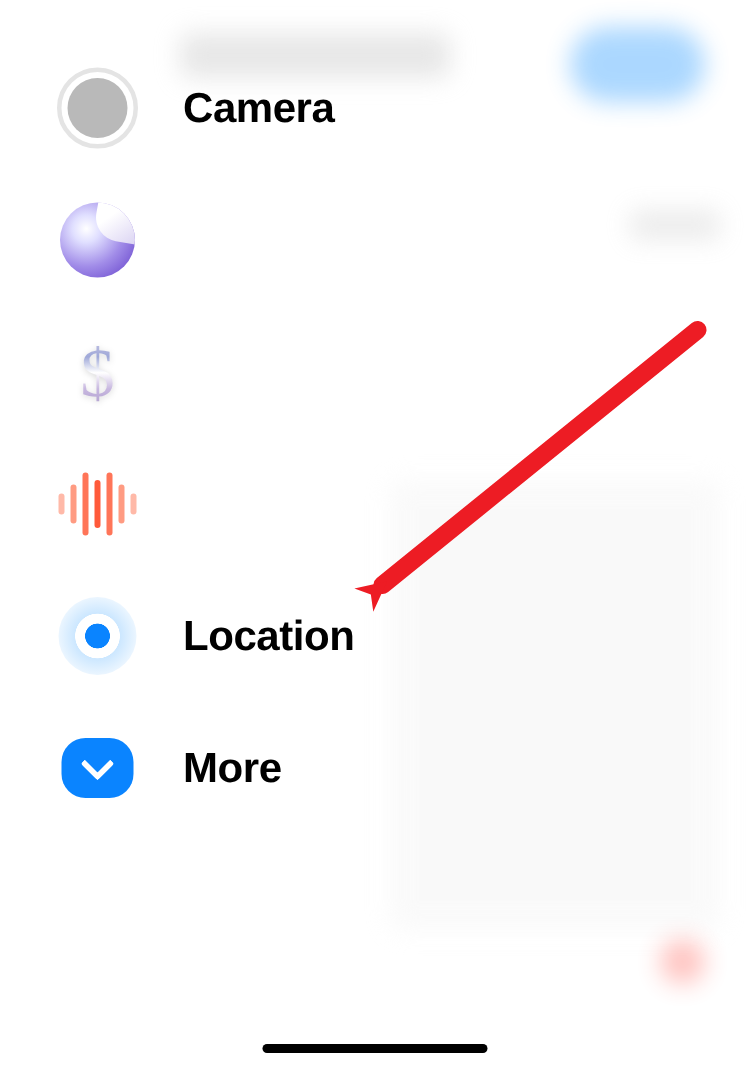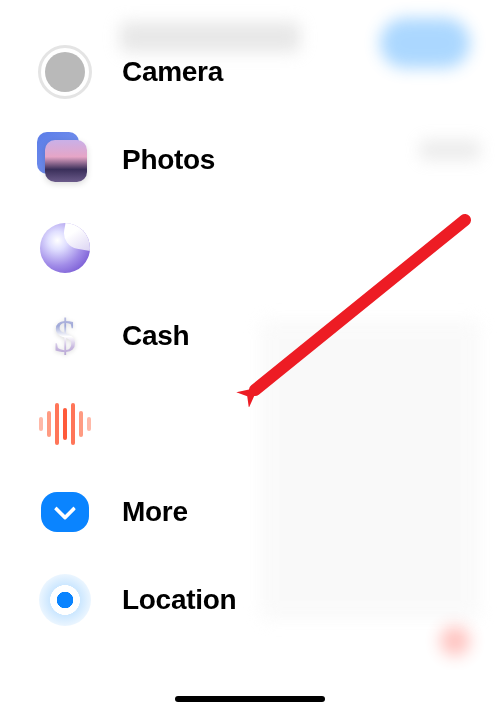--- a/index.html
+++ b/index.html
@@ -256,73 +256,63 @@
 
   <div class="menu-item">
     <div class="icon-slot">
       <div class="camera-outer">
           <div class="camera-inner"></div>
         </div>
     </div>
     <span class="label">Camera</span>
   </div>
 
-  <div class="menu-item">
-    <div class="icon-slot">
-      <div class="photos-stack">
-        <div class="photos-back"></div>
-        <div class="photos-front"></div>
-      </div>
-    </div>
-    <span class="label">Photos</span>
-  </div>
 
   <div class="menu-item">
     <div class="icon-slot">
       <div class="stickers-icon">
           <div class="stickers-peel"></div>
         </div>
     </div>
   </div>
 
   <div class="menu-item">
     <div class="icon-slot">
       <div class="cash-icon">$</div>
     </div>
-    <span class="label">Cash</span>
   </div>
 
   <div class="menu-item">
     <div class="icon-slot">
       <div class="audio-icon">
         <div class="audio-bar ab1"></div>
         <div class="audio-bar ab2"></div>
         <div class="audio-bar ab3"></div>
         <div class="audio-bar ab4"></div>
         <div class="audio-bar ab5"></div>
         <div class="audio-bar ab6"></div>
         <div class="audio-bar ab7"></div>
       </div>
     </div>
   </div>
 
   <div class="menu-item">
     <div class="icon-slot">
+      <div class="location-icon"></div>
+    </div>
+    <span class="label">Location</span>
+  </div>
+
+  <div class="menu-item">
+    <div class="icon-slot">
       <div class="more-icon">
           <div class="more-chevron"></div>
         </div>
     </div>
     <span class="label">More</span>
-  </div>
-
-  <div class="menu-item">
-    <div class="icon-slot">
-      <div class="location-icon"></div>
-    </div>
-    <span class="label">Location</span>
   </div>
 
 </div>
 
 <svg class="arrow-svg" viewBox="0 0 260 220">
   <defs>
     <marker id="ah" markerWidth="20" markerHeight="20" refX="4" refY="10" orient="auto" markerUnits="userSpaceOnUse">
       <path d="M0,10 L20,0 L14,10 L20,20 Z" fill="#ed1c24"></path>
     </marker>
   </defs>

